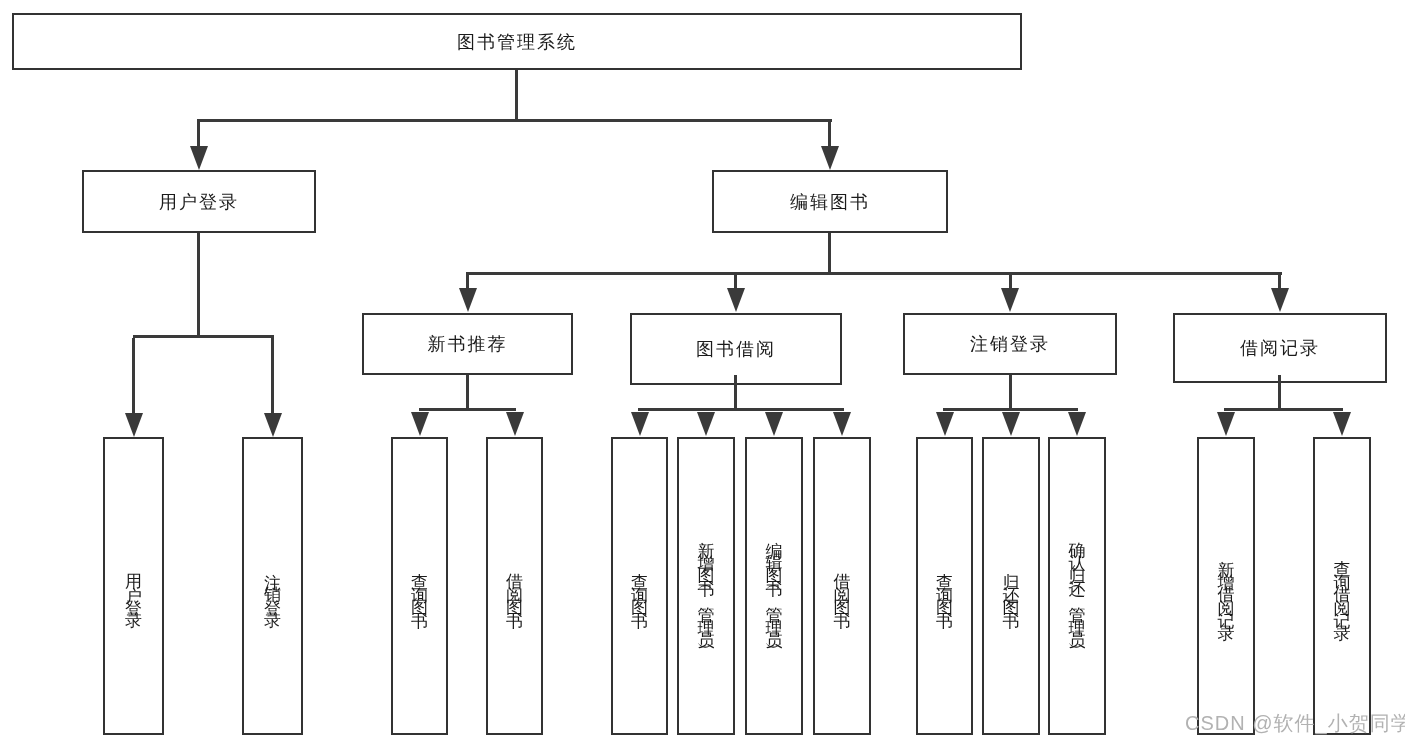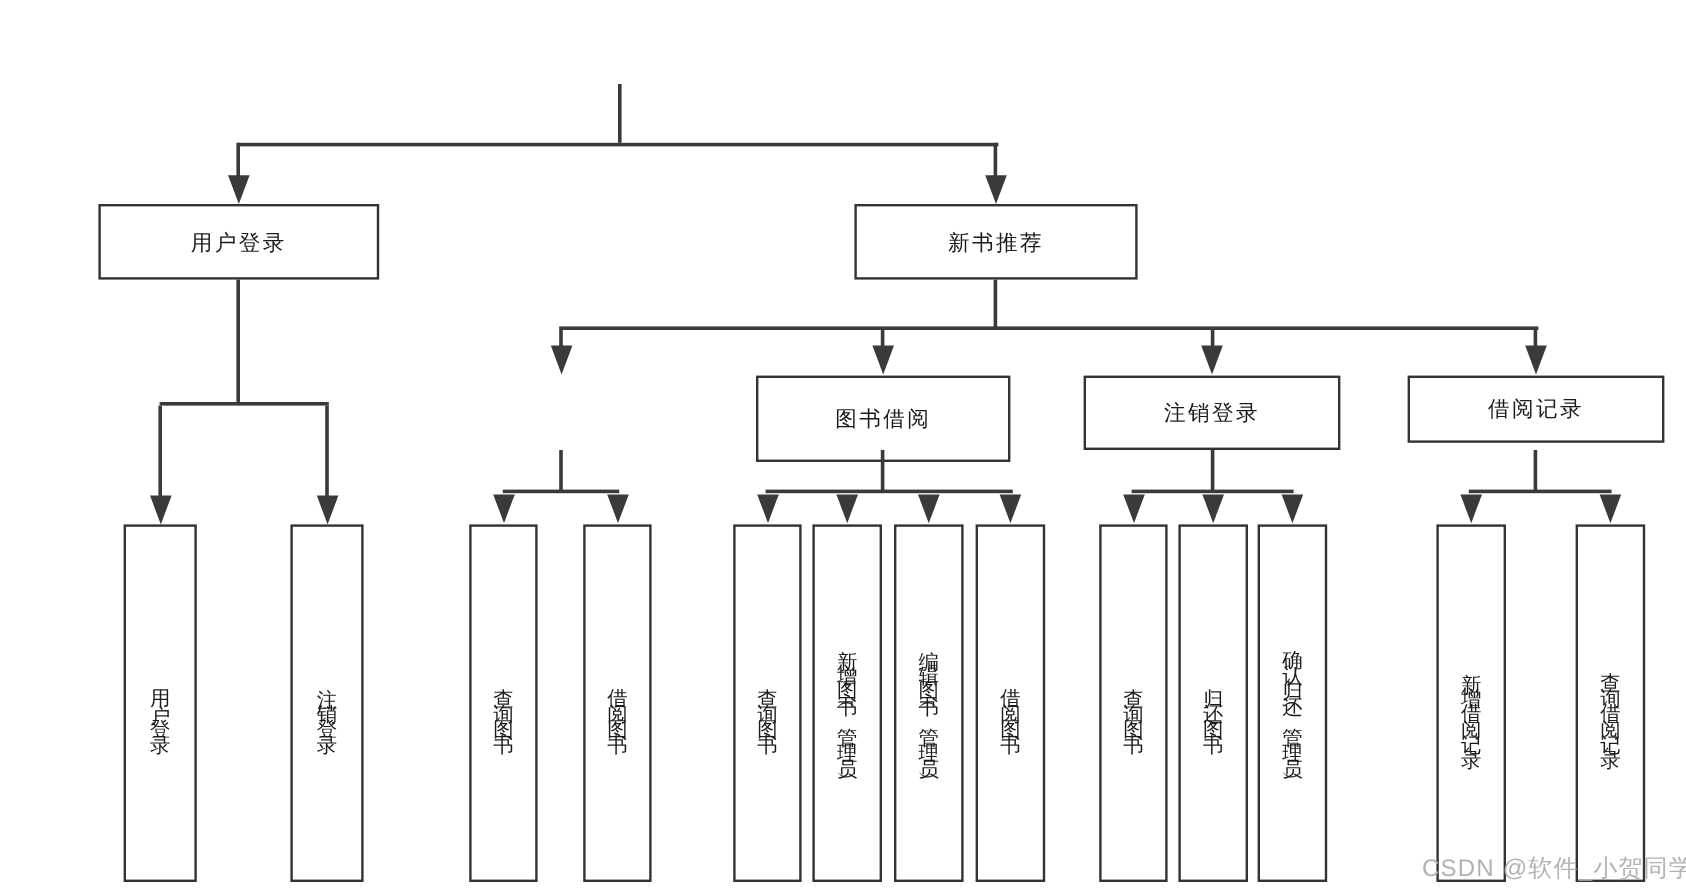--- a/index.html
+++ b/index.html
@@ -28,52 +28,54 @@
   .wm{
     position:absolute;left:1185px;top:710px;font-size:20px;
     color:#b2b2b2;letter-spacing:1px;white-space:nowrap;
   }
 </style>
 </head>
 <body>
 
 <div class="canvas">
 
+  <div class="box" style="left:12px;top:13px;width:1010px;height:57px">图书管理系统</div>
 
   <div class="vl" style="left:515px;top:70px;height:49px"></div>
   <div class="hl" style="left:198px;top:119px;width:634px"></div>
   <div class="vl" style="left:197px;top:119px;height:28px"></div>
   <div class="vl" style="left:828px;top:119px;height:28px"></div>
   <div class="arr" style="left:190px;top:146px"></div>
   <div class="arr" style="left:821px;top:146px"></div>
 
   <div class="box" style="left:82px;top:170px;width:234px;height:63px">用户登录</div>
-  <div class="box" style="left:712px;top:170px;width:236px;height:63px">新书推荐</div>
+  <div class="box" style="left:712px;top:170px;width:236px;height:63px">编辑图书</div>
 
   <div class="vl" style="left:197px;top:233px;height:104px"></div>
   <div class="hl" style="left:133px;top:335px;width:141px"></div>
   <div class="vl" style="left:132px;top:338px;height:76px"></div>
   <div class="vl" style="left:271px;top:338px;height:76px"></div>
   <div class="arr" style="left:125px;top:413px"></div>
   <div class="arr" style="left:264px;top:413px"></div>
 
   <div class="vl" style="left:828px;top:233px;height:41px"></div>
   <div class="hl" style="left:466px;top:272px;width:816px"></div>
   <div class="vl" style="left:466px;top:275px;height:14px"></div>
   <div class="vl" style="left:734px;top:275px;height:14px"></div>
   <div class="vl" style="left:1009px;top:275px;height:14px"></div>
   <div class="vl" style="left:1278px;top:275px;height:14px"></div>
   <div class="arr" style="left:459px;top:288px"></div>
   <div class="arr" style="left:727px;top:288px"></div>
   <div class="arr" style="left:1001px;top:288px"></div>
   <div class="arr" style="left:1271px;top:288px"></div>
 
+  <div class="box" style="left:362px;top:313px;width:211px;height:62px">新书推荐</div>
   <div class="box" style="left:630px;top:313px;width:212px;height:72px">图书借阅</div>
   <div class="box" style="left:903px;top:313px;width:214px;height:62px">注销登录</div>
-  <div class="box" style="left:1173px;top:313px;width:214px;height:56px">借阅记录</div>
+  <div class="box" style="left:1173px;top:313px;width:214px;height:70px">借阅记录</div>
 
   <div class="vl" style="left:466px;top:375px;height:34px"></div>
   <div class="vl" style="left:734px;top:375px;height:34px"></div>
   <div class="vl" style="left:1009px;top:375px;height:34px"></div>
   <div class="vl" style="left:1278px;top:375px;height:34px"></div>
 
   <div class="hl" style="left:419px;top:408px;width:97px"></div>
   <div class="hl" style="left:638px;top:408px;width:206px"></div>
   <div class="hl" style="left:943px;top:408px;width:135px"></div>
   <div class="hl" style="left:1224px;top:408px;width:119px"></div>

